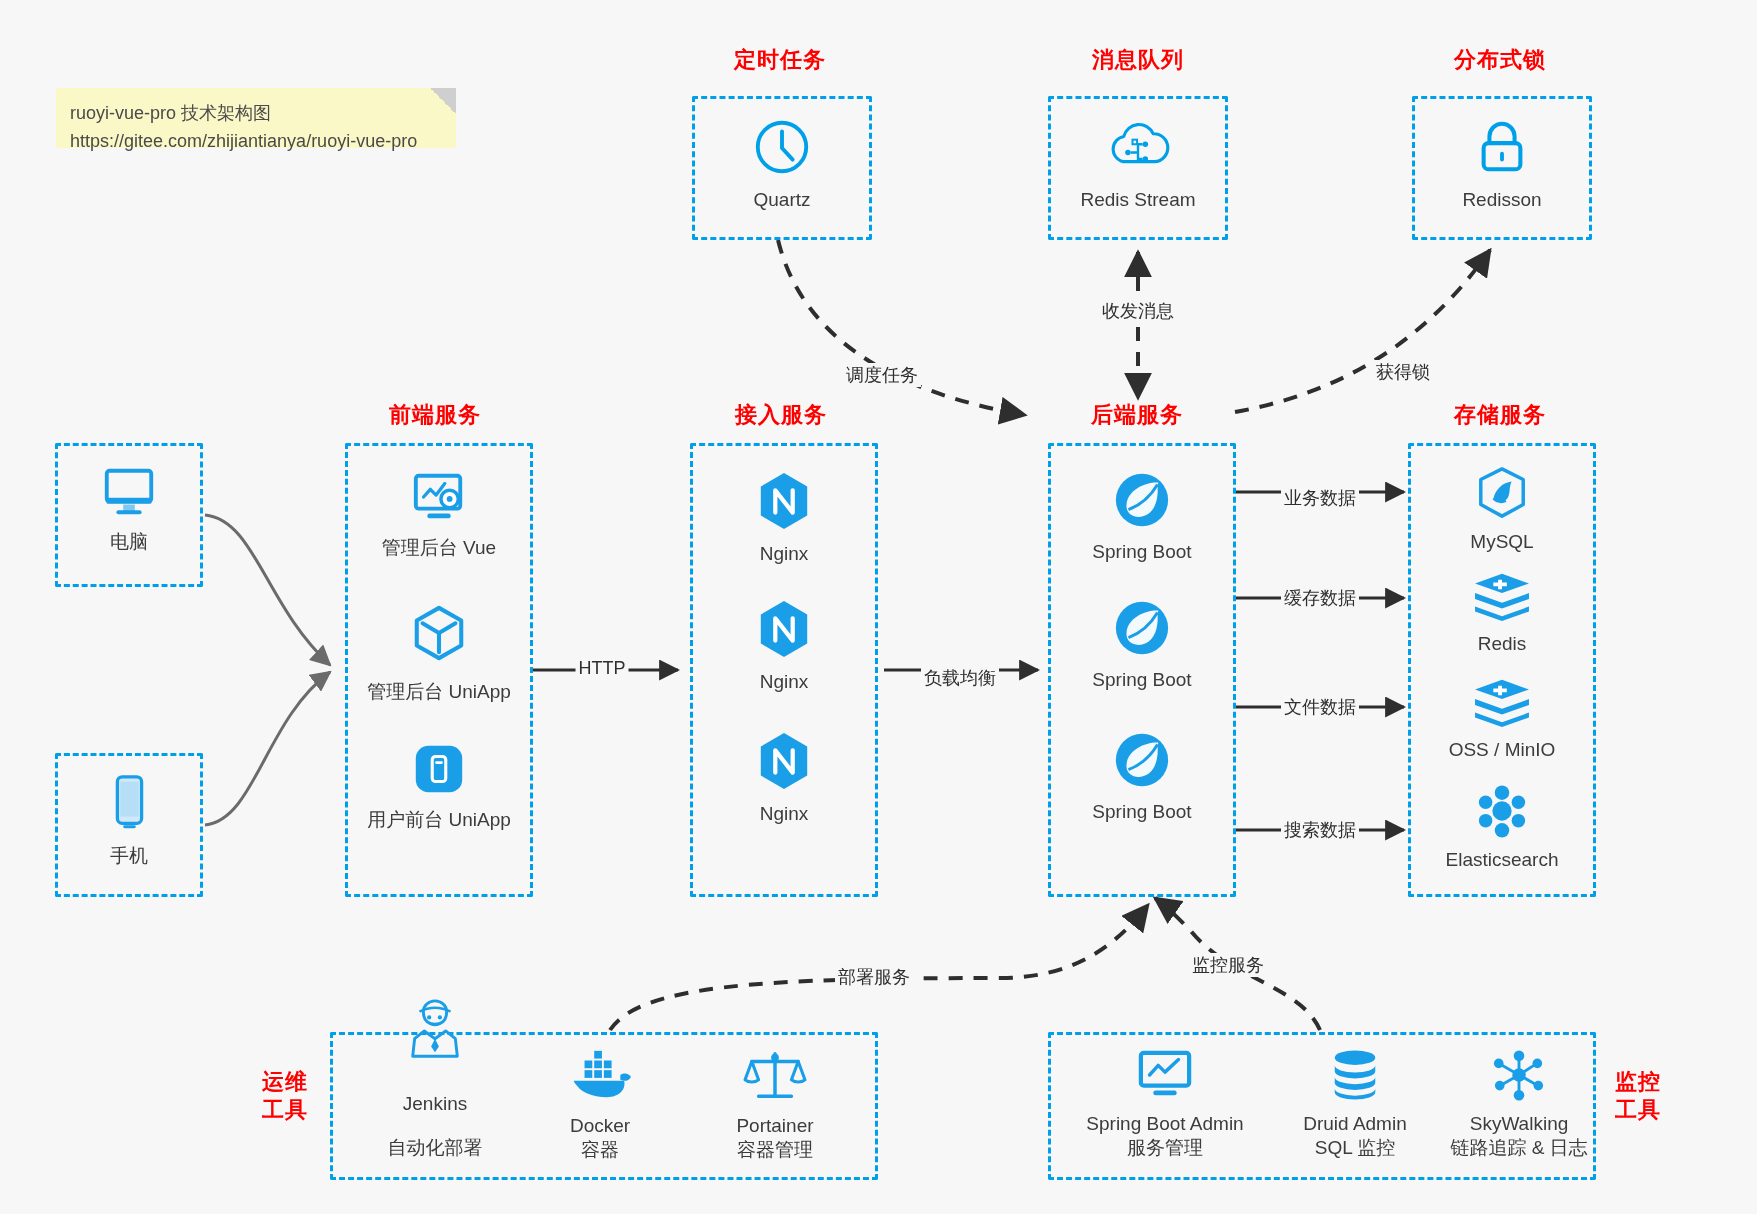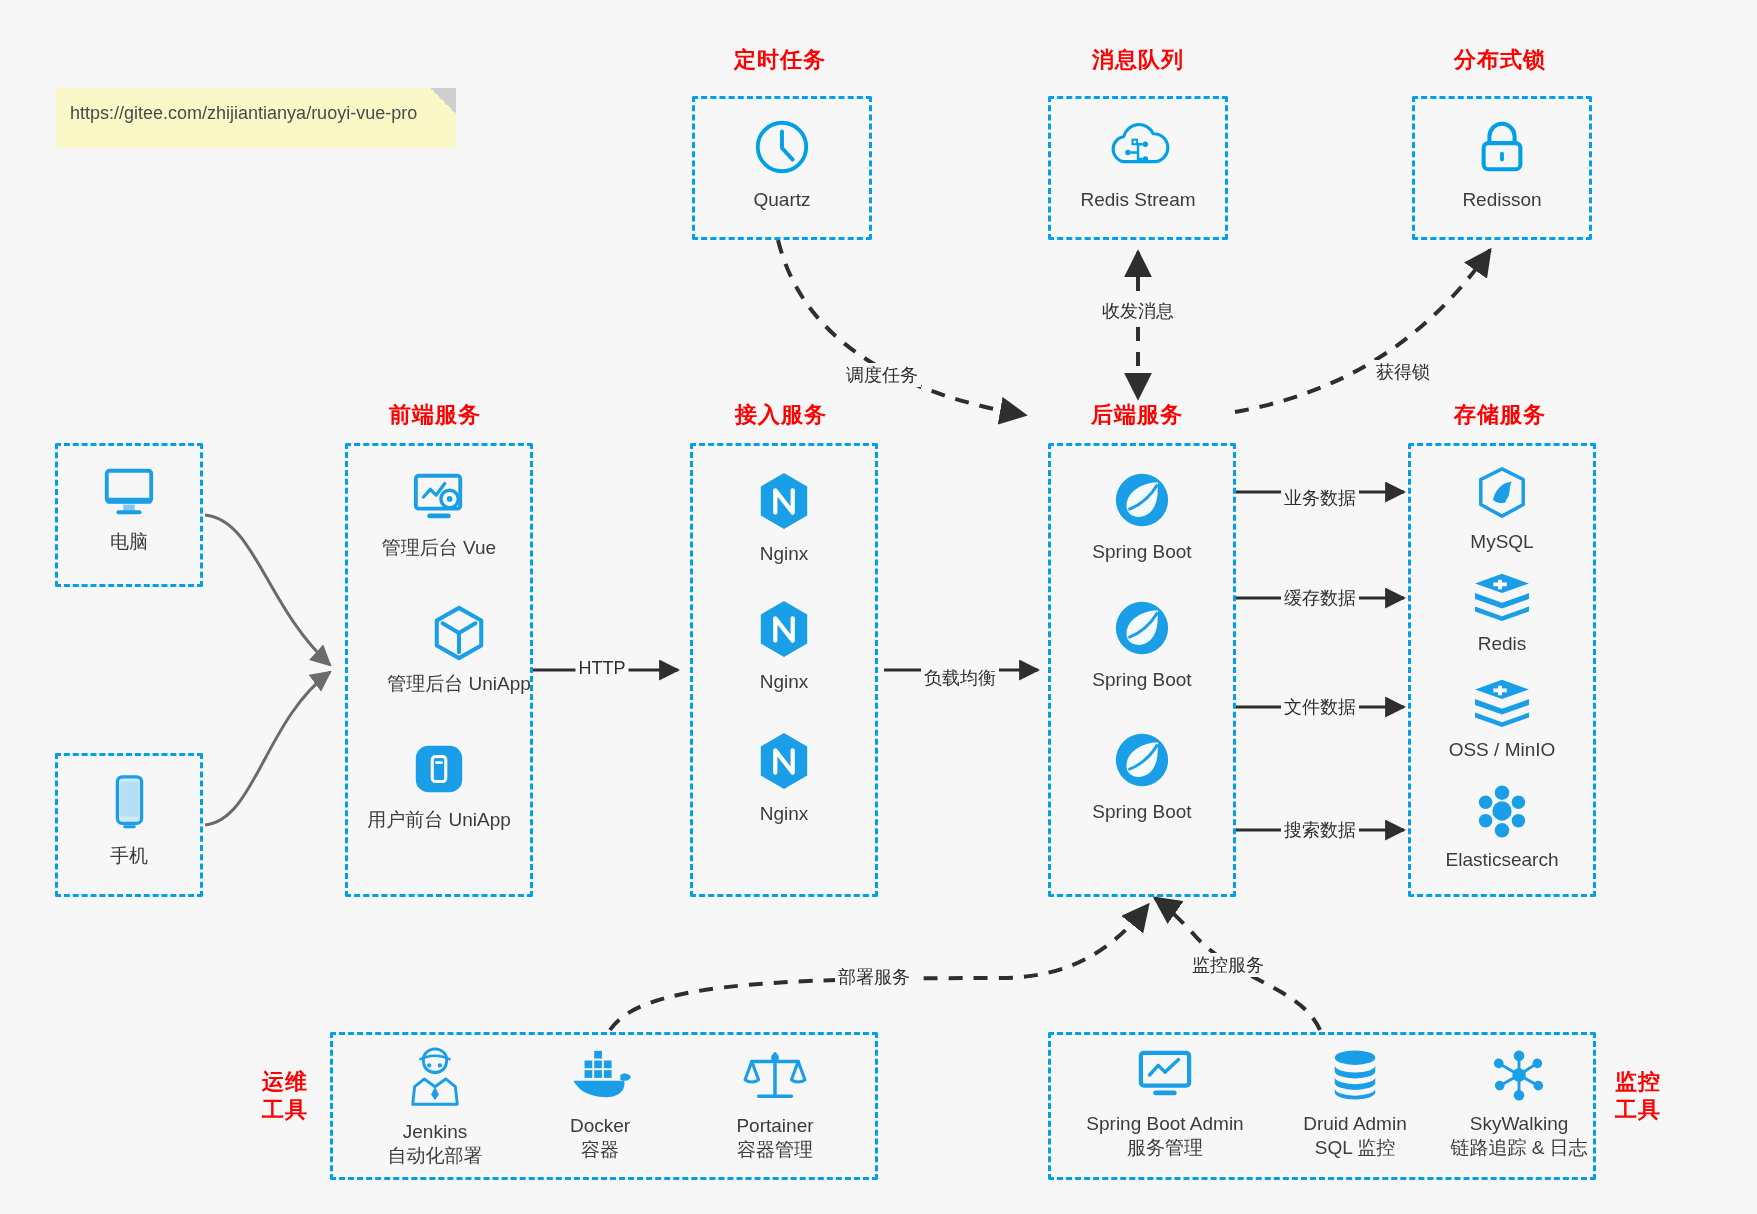--- a/index.html
+++ b/index.html
@@ -109,20 +109,21 @@
     <line x1="1236" y1="707" x2="1404" y2="707" stroke="#2e2e2e" stroke-width="3" marker-end="url(#arrowDark)"></line>
     <line x1="1236" y1="830" x2="1404" y2="830" stroke="#2e2e2e" stroke-width="3" marker-end="url(#arrowDark)"></line>
 
     <path d="M 610,1030 C 640,985 760,978 1000,978 C 1080,978 1120,940 1148,905" stroke="#2e2e2e" stroke-width="4" fill="none" stroke-dasharray="14,11" marker-end="url(#arrowDark)"></path>
 
     <path d="M 1320,1030 C 1300,985 1230,980 1190,930 C 1175,915 1165,905 1155,898" stroke="#2e2e2e" stroke-width="4" fill="none" stroke-dasharray="14,11" marker-end="url(#arrowDark)"></path>
   </svg>
 
   <div class="note">
     <div class="fold"></div>
+    <div>ruoyi-vue-pro 技术架构图</div>
     <div>https://gitee.com/zhijiantianya/ruoyi-vue-pro</div>
   </div>
 
   <div class="grp-title" style="left:700px;top:45px;width:160px;">定时任务</div>
   <div class="grp-title" style="left:1058px;top:45px;width:160px;">消息队列</div>
   <div class="grp-title" style="left:1420px;top:45px;width:160px;">分布式锁</div>
 
   <div class="grp-title" style="left:355px;top:400px;width:160px;">前端服务</div>
   <div class="grp-title" style="left:701px;top:400px;width:160px;">接入服务</div>
   <div class="grp-title" style="left:1057px;top:400px;width:160px;">后端服务</div>
@@ -216,21 +217,21 @@
         <rect x="8" y="6" width="46" height="34" rx="3" fill="none" stroke="#1a9ee8" stroke-width="4"></rect>
         <path d="M16 28 L23 20 L29 26 L38 14" fill="none" stroke="#1a9ee8" stroke-width="3.4" stroke-linecap="round" stroke-linejoin="round"></path>
         <circle cx="43" cy="30" r="9" fill="#ffffff" stroke="#1a9ee8" stroke-width="3.6"></circle>
         <circle cx="43" cy="30" r="3" fill="#1a9ee8"></circle>
         <rect x="20" y="45" width="24" height="5" rx="2" fill="#1a9ee8"></rect>
       </svg>
     </span>
     <span class="lbl">管理后台 Vue</span>
   </div>
 
-  <div class="node" style="left:399px;top:604px;width:120px;">
+  <div class="node" style="left:379px;top:604px;width:120px;gap:8px;">
     <span class="ic">
       <svg width="60" height="58" viewBox="0 0 62 60">
         <path d="M31 4 L54 17 L54 43 L31 56 L8 43 L8 17 Z" fill="none" stroke="#1a9ee8" stroke-width="4.2" stroke-linejoin="round"></path>
         <path d="M31 30 L31 50 M31 30 L14 20 M31 30 L48 20" fill="none" stroke="#1a9ee8" stroke-width="4.2" stroke-linecap="round"></path>
       </svg>
     </span>
     <span class="lbl">管理后台 UniApp</span>
   </div>
 
   <div class="node" style="left:379px;top:740px;width:120px;">
@@ -346,21 +347,21 @@
         <circle cx="47" cy="19" r="7" fill="#1a9ee8"></circle>
         <circle cx="47" cy="38" r="7" fill="#1a9ee8"></circle>
         <circle cx="30" cy="48" r="7.5" fill="#1a9ee8"></circle>
         <circle cx="13" cy="38" r="7" fill="#1a9ee8"></circle>
         <circle cx="13" cy="19" r="7" fill="#1a9ee8"></circle>
       </svg>
     </span>
     <span class="lbl">Elasticsearch</span>
   </div>
 
-  <div class="node" style="left:360px;top:1046px;width:150px;">
+  <div class="node" style="left:360px;top:998px;width:150px;gap:20px;">
     <span class="ic">
       <svg width="64" height="64" viewBox="0 0 66 66">
         <path d="M21 14 a12 11 0 0 1 24 0 c0 8 -3 13 -12 13 c-9 0 -12 -5 -12 -13 z" fill="none" stroke="#1a9ee8" stroke-width="3"></path>
         <circle cx="27" cy="20" r="2.2" fill="#1a9ee8"></circle>
         <circle cx="38" cy="20" r="2.2" fill="#1a9ee8"></circle>
         <path d="M27 26 q6 4 12 0" fill="none" stroke="#1a9ee8" stroke-width="2.4"></path>
         <path d="M22 34 L33 42 L44 34 L54 42 L56 60 L10 60 L12 42 Z" fill="none" stroke="#1a9ee8" stroke-width="3" stroke-linejoin="round"></path>
         <path d="M33 42 L29 50 L33 56 L37 50 Z" fill="#1a9ee8"></path>
         <path d="M17 14 q16 -8 32 0" fill="none" stroke="#1a9ee8" stroke-width="2.6"></path>
       </svg>

